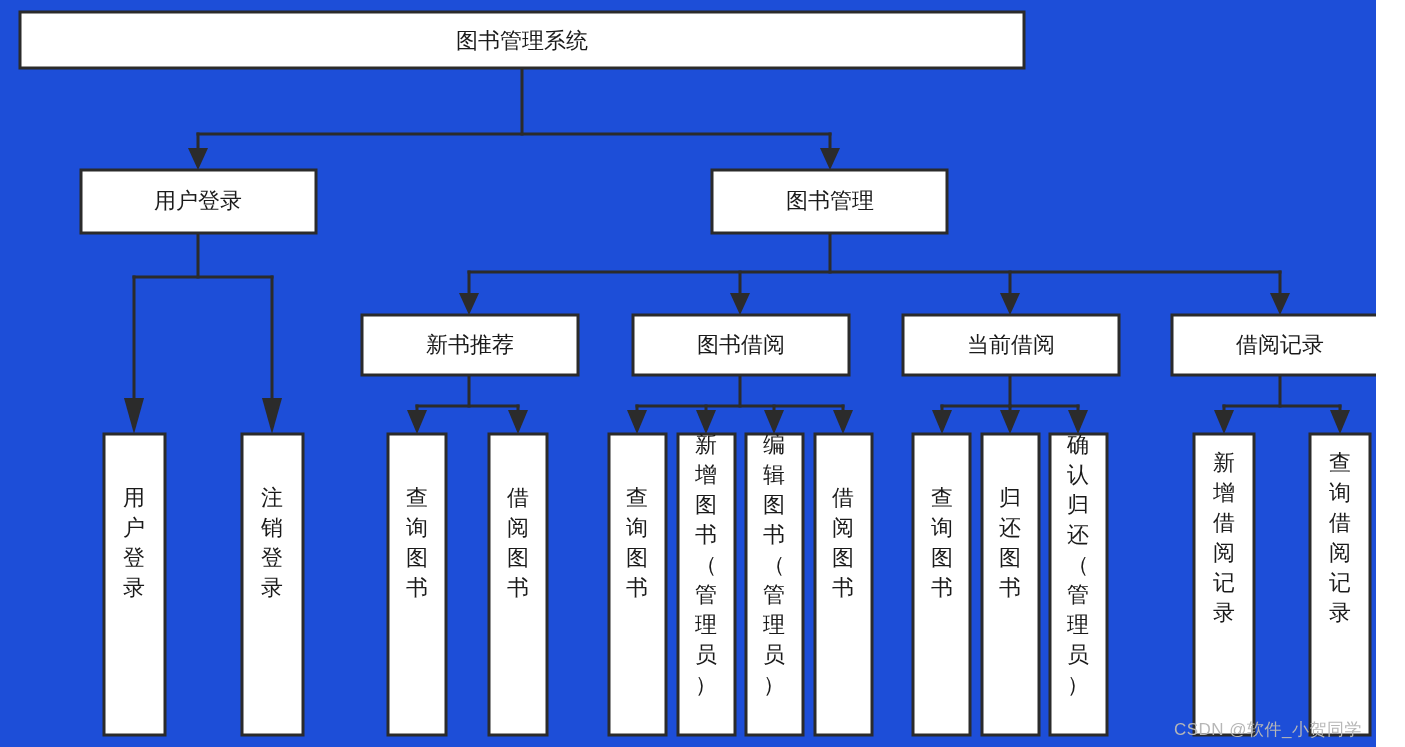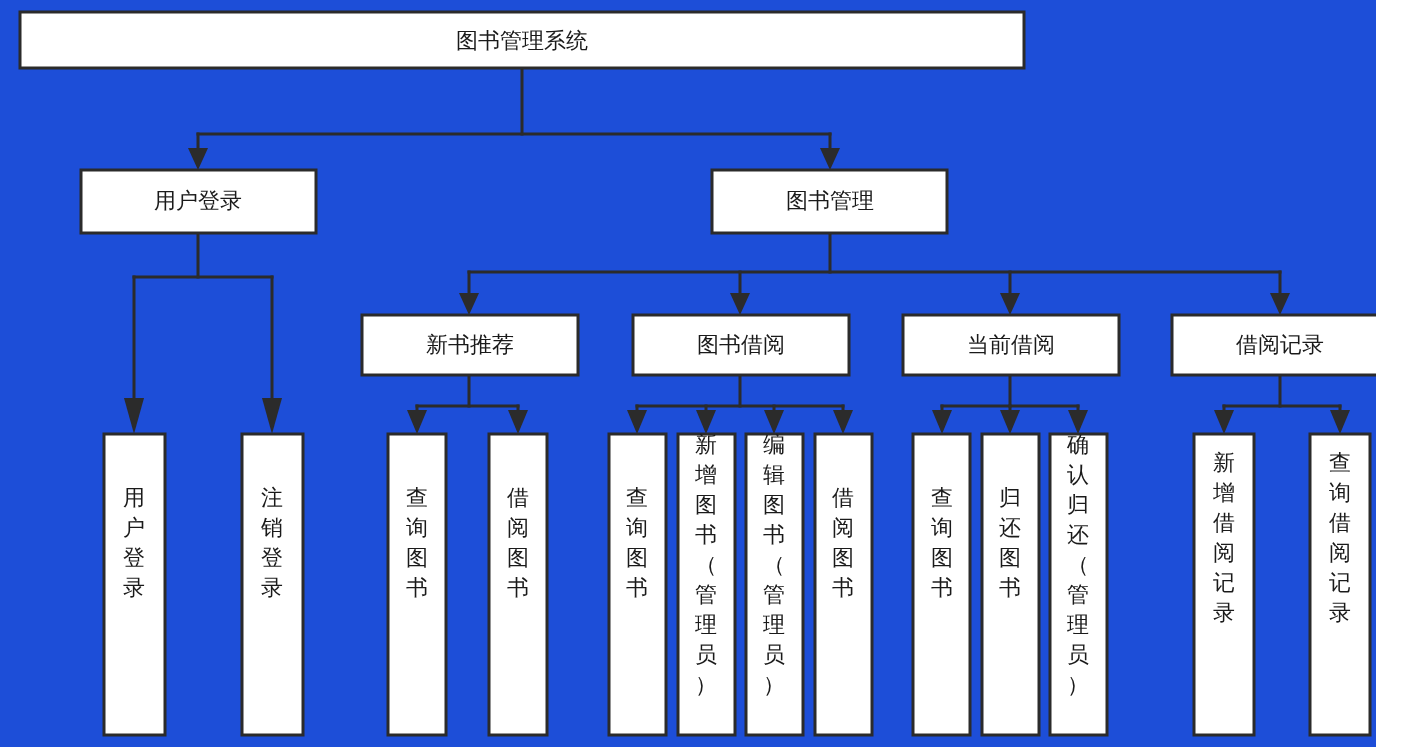--- a/index.html
+++ b/index.html
@@ -222,14 +222,15 @@
       <rect class="node-rect" x="1194" y="434" width="60" height="301"></rect>
       <text class="node-label-v vtext" x="1224" y="470"><tspan x="1224" dy="0">新</tspan><tspan x="1224" dy="30">增</tspan><tspan x="1224" dy="30">借</tspan><tspan x="1224" dy="30">阅</tspan><tspan x="1224" dy="30">记</tspan><tspan x="1224" dy="30">录</tspan></text>
     </g>
     <g>
       <rect class="node-rect" x="1310" y="434" width="60" height="301"></rect>
       <text class="node-label-v vtext" x="1340" y="470"><tspan x="1340" dy="0">查</tspan><tspan x="1340" dy="30">询</tspan><tspan x="1340" dy="30">借</tspan><tspan x="1340" dy="30">阅</tspan><tspan x="1340" dy="30">记</tspan><tspan x="1340" dy="30">录</tspan></text>
     </g>
 
   </svg>
 
+  <div class="watermark">CSDN @软件_小贺同学</div>
 
 </div>
 
 </body></html>

